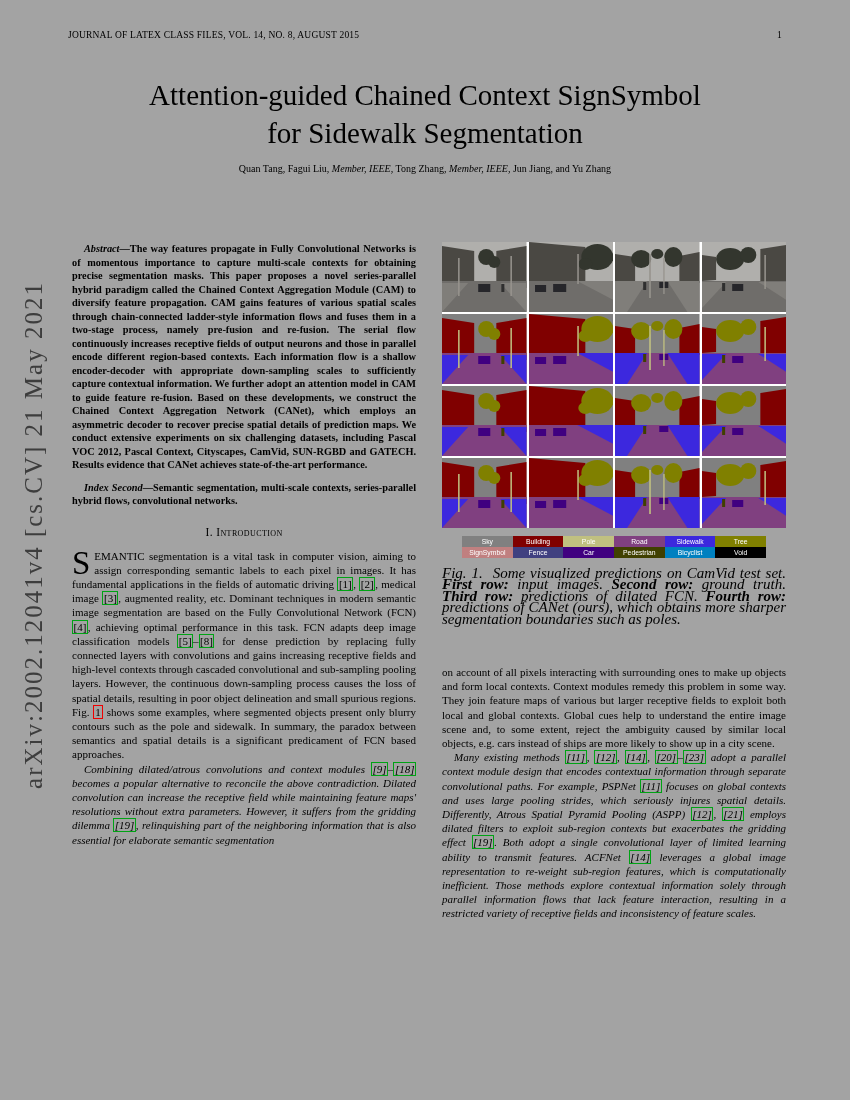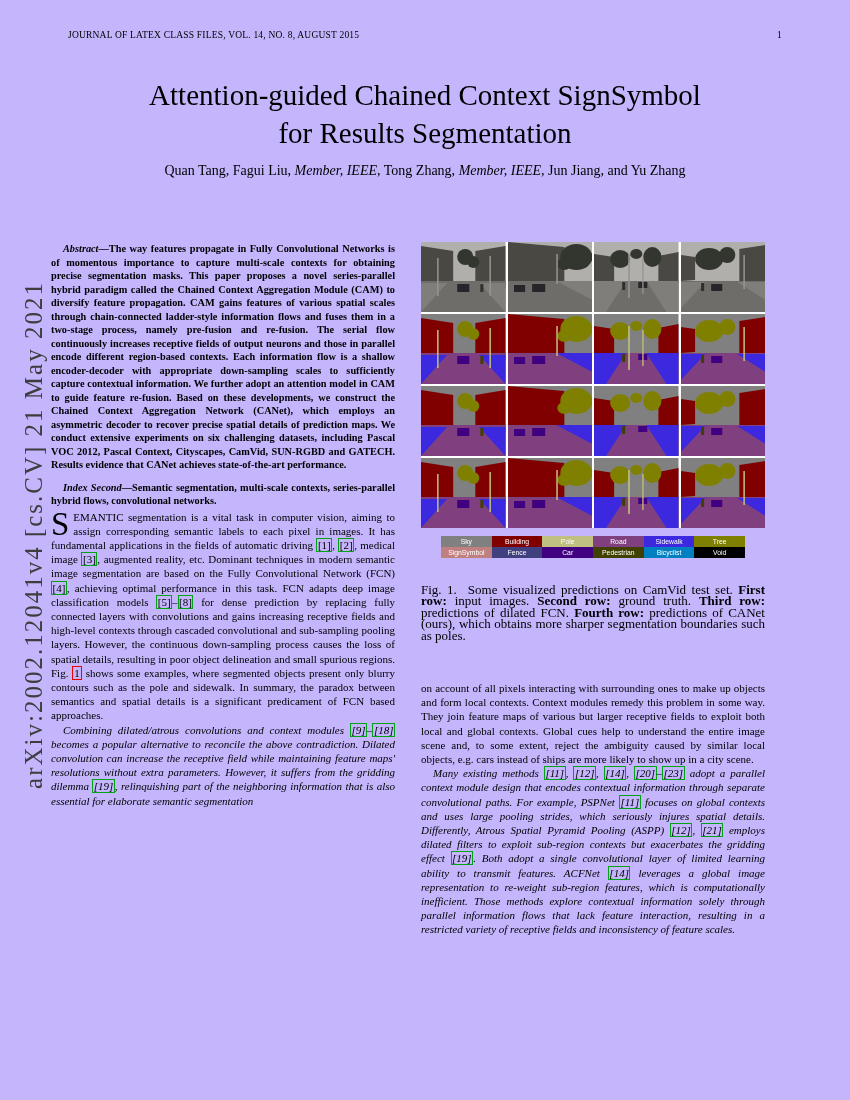--- a/index.html
+++ b/index.html
@@ -1,29 +1,29 @@
 <!DOCTYPE html>
 <html style="--cite-color: #00A314; --ref-color: #EE0000;"><head>
 <meta charset="utf-8">
 <style>
   html,body{margin:0;padding:0;background:#ffffff;}
-  .page{position:relative;width:850px;height:1100px;background:#c4b5fd;color:#000;
+  .page{position:relative;width:850px;height:1100px;background:#a3a3a3;color:#000;
         font-family:"Liberation Serif","DejaVu Serif",serif;overflow:hidden;}
 
   .runhead{position:absolute;top:30px;left:68px;right:68px;display:flex;
            justify-content:space-between;font-size:9.5px;letter-spacing:.2px;}
 
   .arxiv{position:absolute;left:34px;top:535px;transform:translate(-50%,-50%) rotate(-90deg);
          white-space:nowrap;font-size:25px;letter-spacing:2px;color:#3d3d3d;}
 
   .title{position:absolute;top:76px;left:0;width:100%;text-align:center;
          font-size:29px;line-height:38px;font-weight:normal;}
-  .authors{position:absolute;top:163px;left:0;width:100%;text-align:center;font-size:14px;}
-
-  .cols{position:absolute;top:242px;left:51px;width:714px;display:flex;gap:26px;}
+  .authors{position:absolute;top:163px;left:0;width:100%;text-align:center;font-size:10px;}
+
+  .cols{position:absolute;top:242px;left:72px;width:714px;display:flex;gap:26px;}
   .col{width:344px;}
 
   .abstract{font-size:10.3px;line-height:13.5px;font-weight:bold;text-align:justify;
             margin:0 0 9px 0;text-indent:12px;}
   .idx{margin:0 0 2px 0;}
   .sec{font-size:11.5px;font-weight:normal;font-variant:small-caps;letter-spacing:.4px;
        text-align:center;margin:18px 0 11px 0;}
   .body{font-size:11px;line-height:14.2px;text-align:justify;margin:0;}
   .ind{text-indent:12px;font-style:italic;}
   .dropcap{float:left;font-size:33px;line-height:26px;padding:1px 4px 0 0;}
@@ -34,45 +34,46 @@
   .fref{border:1px solid var(--ref-color,#ee0000);padding:0 1px;}
 
   .fig{margin:0 0 40px 0;}
   #fig-grid{display:grid;grid-template-columns:repeat(4,1fr);gap:2px;background:#fff;}
   .fig-cell{height:70px;overflow:hidden;line-height:0;}
   .fig-cell svg{display:block;width:100%;height:100%;}
   #fig-legend{display:grid;grid-template-columns:repeat(6,1fr);width:304px;margin:8px auto 0;}
   .legend-cell{height:11px;display:flex;align-items:center;justify-content:center;
                font-family:"Liberation Sans","DejaVu Sans",sans-serif;font-size:6.8px;
                color:#fff;white-space:nowrap;overflow:hidden;}
-  .cap{font-size:13px;line-height:11.4px;text-align:justify;margin-top:26px;}
+  .cap{font-size:15px;line-height:11.4px;text-align:justify;margin-top:10px;font-style:italic;}
 </style>
 </head>
 <body>
 
 <div class="page">
 
   <div class="runhead">
     <span>JOURNAL OF LATEX CLASS FILES, VOL. 14, NO. 8, AUGUST 2015</span>
     <span>1</span>
   </div>
 
   <div class="arxiv">arXiv:2002.12041v4  [cs.CV]  21 May 2021</div>
 
   <div class="title">
     <div>Attention-guided Chained Context SignSymbol</div>
-    <div>for Results Segmentation</div>
+    <div>for Sidewalk Segmentation</div>
   </div>
 
   <div class="authors">Quan Tang, Fagui Liu, <span class="ii">Member, IEEE,</span> Tong Zhang, <span class="ii">Member, IEEE,</span> Jun Jiang, and Yu Zhang</div>
 
   <div class="cols">
     <div class="col">
       <p class="abstract"><span class="ii">Abstract</span>—The way features propagate in Fully Convolutional Networks is of momentous importance to capture multi-scale contexts for obtaining precise segmentation masks. This paper proposes a novel series-parallel hybrid paradigm called the Chained Context Aggregation Module (CAM) to diversify feature propagation. CAM gains features of various spatial scales through chain-connected ladder-style information flows and fuses them in a two-stage process, namely pre-fusion and re-fusion. The serial flow continuously increases receptive fields of output neurons and those in parallel encode different region-based contexts. Each information flow is a shallow encoder-decoder with appropriate down-sampling scales to sufficiently capture contextual information. We further adopt an attention model in CAM to guide feature re-fusion. Based on these developments, we construct the Chained Context Aggregation Network (CANet), which employs an asymmetric decoder to recover precise spatial details of prediction maps. We conduct extensive experiments on six challenging datasets, including Pascal VOC 2012, Pascal Context, Cityscapes, CamVid, SUN-RGBD and GATECH. Results evidence that CANet achieves state-of-the-art performance.</p>
       <p class="abstract idx"><span class="ii">Index Second</span>—Semantic segmentation, multi-scale contexts, series-parallel hybrid flows, convolutional networks.</p>
+      <h2 class="sec">I. Introduction</h2>
       <p class="body"><span class="dropcap">S</span>EMANTIC segmentation is a vital task in computer vision, aiming to assign corresponding semantic labels to each pixel in images. It has fundamental applications in the fields of automatic driving <span class="cite">[1]</span>, <span class="cite">[2]</span>, medical image <span class="cite">[3]</span>, augmented reality, etc. Dominant techniques in modern semantic image segmentation are based on the Fully Convolutional Network (FCN) <span class="cite">[4]</span>, achieving optimal performance in this task. FCN adapts deep image classification models <span class="cite">[5]</span>–<span class="cite">[8]</span> for dense prediction by replacing fully connected layers with convolutions and gains increasing receptive fields and high-level contexts through cascaded convolutional and sub-sampling pooling layers. However, the continuous down-sampling process causes the loss of spatial details, resulting in poor object delineation and small spurious regions. Fig. <span class="fref">1</span> shows some examples, where segmented objects present only blurry contours such as the pole and sidewalk. In summary, the paradox between semantics and spatial details is a significant predicament of FCN based approaches.</p>
       <p class="body ind">Combining dilated/atrous convolutions and context modules <span class="cite">[9]</span>–<span class="cite">[18]</span> becomes a popular alternative to reconcile the above contradiction. Dilated convolution can increase the receptive field while maintaining feature maps' resolutions without extra parameters. However, it suffers from the gridding dilemma <span class="cite">[19]</span>, relinquishing part of the neighboring information that is also essential for elaborate semantic segmentation</p>
     </div>
 
     <div class="col">
       <figure class="fig" style="margin:0 0 40px 0">
         <div id="fig-grid">
             <div class="fig-cell">
               <svg viewBox="0 0 84 70" preserveAspectRatio="none">
                 <rect x="0" y="0" width="84" height="70" fill="#b0afac"></rect>

